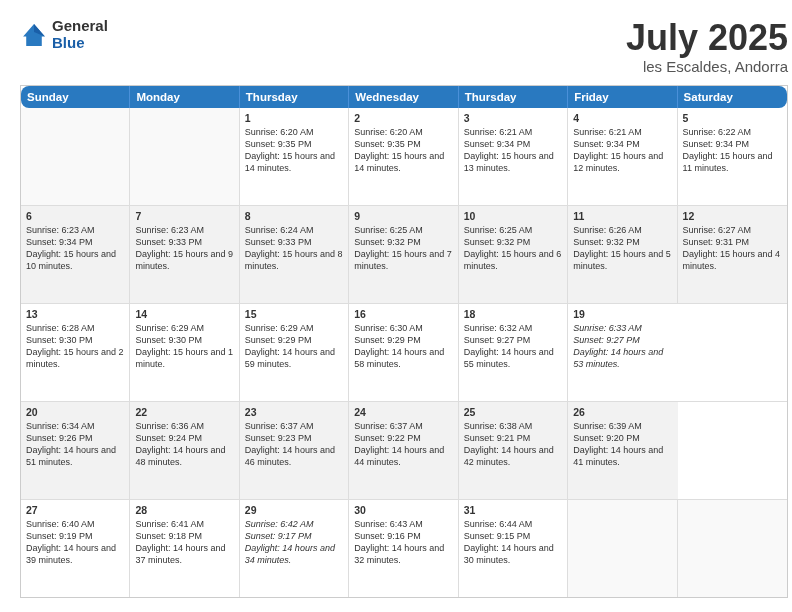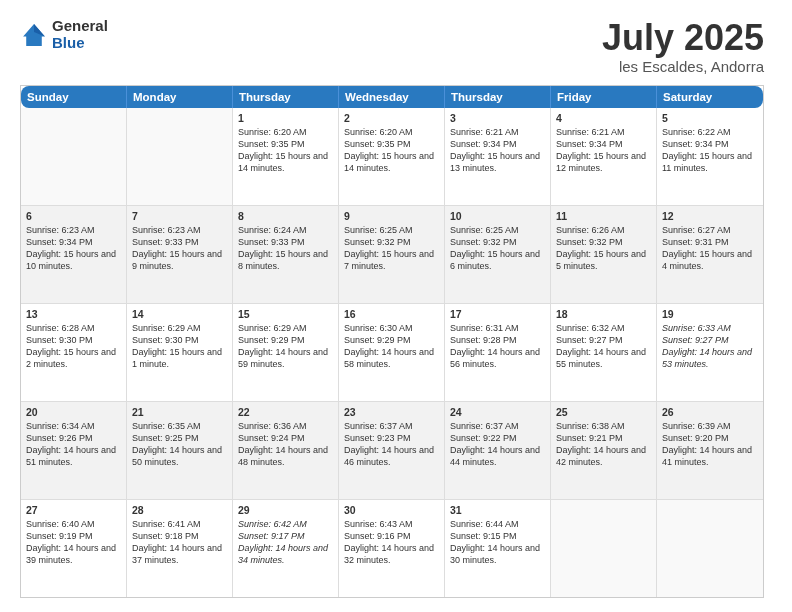--- a/index.html
+++ b/index.html
@@ -6,21 +6,21 @@
     body {
       width: 792px;
       height: 612px;
       font-family: Arial, sans-serif;
       background: #fff;
       overflow: hidden;
     }
     .page {
       width: 792px;
       height: 612px;
-      padding: 18px 28px 14px 20px;
+      padding: 18px 4px 14px 20px;
       display: flex;
       flex-direction: column;
     }
     .header {
       display: flex;
       justify-content: space-between;
       align-items: flex-start;
       margin-bottom: 10px;
     }
     .logo {
@@ -245,50 +245,38 @@
 Sunset: 9:29 PM
 Daylight: 14 hours and 59 minutes.</div>
           </div>
           <div class="cal-cell">
             <div class="day-num">16</div>
             <div class="cell-text" style="white-space: pre-line;">Sunrise: 6:30 AM
 Sunset: 9:29 PM
 Daylight: 14 hours and 58 minutes.</div>
           </div>
           <div class="cal-cell">
-            <div class="day-num">17</div>
-            <div class="cell-text" style="white-space: pre-line;">Sunrise: 6:31 AM
-Sunset: 9:28 PM
-Daylight: 14 hours and 56 minutes.</div>
-          </div>
-          <div class="cal-cell">
             <div class="day-num">18</div>
             <div class="cell-text" style="white-space: pre-line;">Sunrise: 6:32 AM
 Sunset: 9:27 PM
 Daylight: 14 hours and 55 minutes.</div>
           </div>
           <div class="cal-cell">
             <div class="day-num">19</div>
             <div class="cell-text" style="white-space: pre-line; font-style: italic;">Sunrise: 6:33 AM
 Sunset: 9:27 PM
 Daylight: 14 hours and 53 minutes.</div>
           </div>
         </div>
         <div class="cal-row alt-row">
           <div class="cal-cell">
             <div class="day-num">20</div>
             <div class="cell-text" style="white-space: pre-line;">Sunrise: 6:34 AM
 Sunset: 9:26 PM
 Daylight: 14 hours and 51 minutes.</div>
-          </div>
-          <div class="cal-cell">
-            <div class="day-num">21</div>
-            <div class="cell-text" style="white-space: pre-line;">Sunrise: 6:35 AM
-Sunset: 9:25 PM
-Daylight: 14 hours and 50 minutes.</div>
           </div>
           <div class="cal-cell">
             <div class="day-num">22</div>
             <div class="cell-text" style="white-space: pre-line;">Sunrise: 6:36 AM
 Sunset: 9:24 PM
 Daylight: 14 hours and 48 minutes.</div>
           </div>
           <div class="cal-cell">
             <div class="day-num">23</div>
             <div class="cell-text" style="white-space: pre-line;">Sunrise: 6:37 AM

